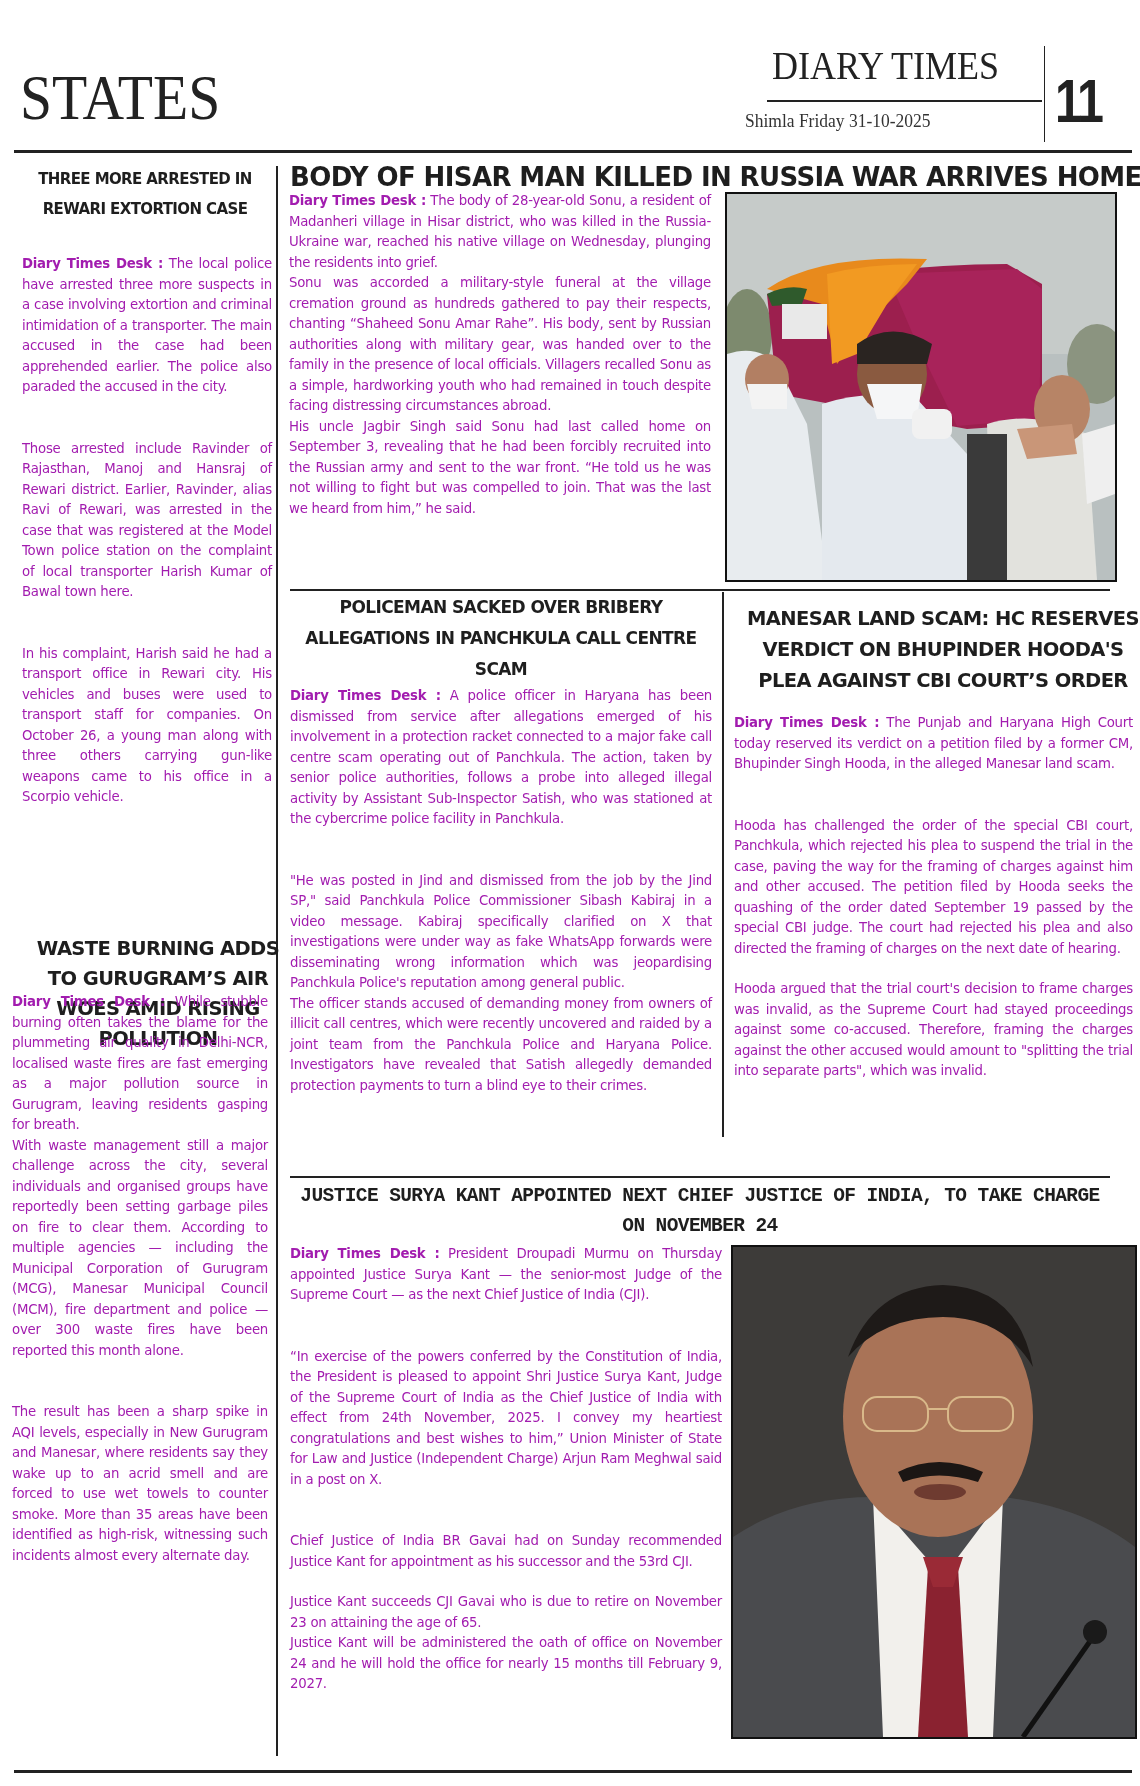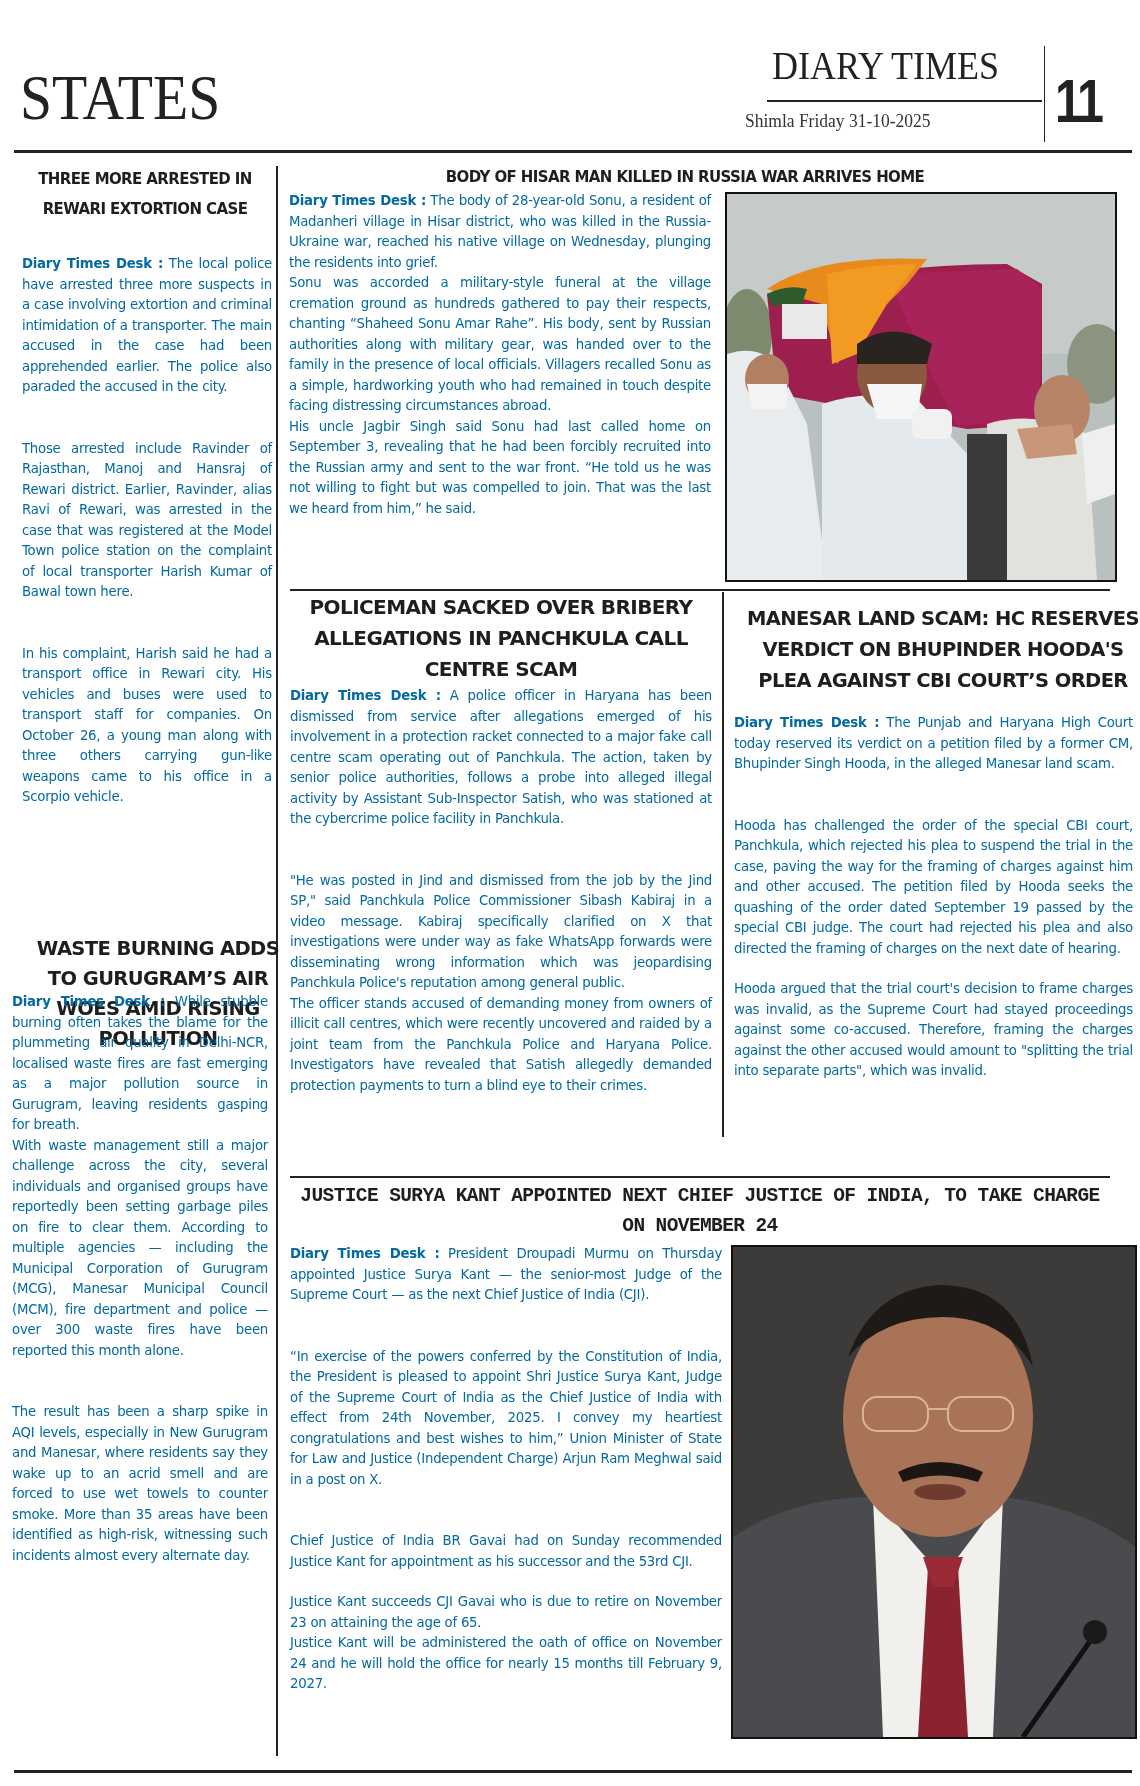--- a/index.html
+++ b/index.html
@@ -11,21 +11,21 @@
   .masthead-dateline { left: 745px; top: 110px; font-family: "Liberation Serif", serif; font-size: 19px; color: #333; transform: scaleX(0.92); transform-origin: left top; white-space: nowrap; }
   .masthead-vrule { left: 1044px; top: 46px; width: 1px; height: 96px; background: #222; }
   .masthead-pageno { left: 1055px; top: 70px; font-family: "Liberation Sans", sans-serif; font-weight: bold; font-size: 62px; line-height: 1; color: #222; transform: scaleX(0.78); transform-origin: left top; letter-spacing: -3px; }
   .top-rule { left: 14px; top: 150px; width: 1118px; height: 3px; background: #222; }
   .bottom-rule { left: 14px; top: 1770px; width: 1118px; height: 3px; background: #222; }
 
   .vrule { position: absolute; width: 2px; background: #222; }
   .hrule { position: absolute; height: 2px; background: #222; }
 
   .headline { position: absolute; font-family: "DejaVu Sans", sans-serif; font-weight: bold; text-align: center; color: #1e1e1e; letter-spacing: -0.6px; }
-  .body { position: absolute; font-family: "DejaVu Sans", sans-serif; font-size: 13.3px; line-height: 20.5px; text-align: justify; color: #0369a1; letter-spacing: -0.25px; }
+  .body { position: absolute; font-family: "DejaVu Sans", sans-serif; font-size: 13.3px; line-height: 20.5px; text-align: justify; color: #a21caf; letter-spacing: -0.25px; }
   .body p { margin: 0; }
   .body .gap { height: 41px; }
   .body .gap-sm { height: 20px; }
   .desk { font-weight: bold; }
 
   .photo { position: absolute; border: 2px solid #111; overflow: hidden; }
   .photo svg { display: block; width: 100%; height: 100%; }
 </style>
 </head>
 <body>
@@ -58,21 +58,21 @@
   <h2 class="headline" style="left:14px; top:918px; width:256px; font-size:19.5px; line-height:30px; margin:16px;">WASTE BURNING ADDS TO GURUGRAM’S AIR WOES AMID RISING POLLUTION</h2>
   <div class="body" style="left:12px; top:992px; width:256px;">
     <p><span class="desk">Diary Times Desk :</span> <span>While stubble burning often takes the blame for the plummeting air quality in Delhi-NCR, localised waste fires are fast emerging as a major pollution source in Gurugram, leaving residents gasping for breath.</span></p>
     <p>With waste management still a major challenge across the city, several individuals and organised groups have reportedly been setting garbage piles on fire to clear them. According to multiple agencies — including the Municipal Corporation of Gurugram (MCG), Manesar Municipal Council (MCM), fire department and police — over 300 waste fires have been reported this month alone.</p>
     <div class="gap"></div>
     <p>The result has been a sharp spike in AQI levels, especially in New Gurugram and Manesar, where residents say they wake up to an acrid smell and are forced to use wet towels to counter smoke. More than 35 areas have been identified as high-risk, witnessing such incidents almost every alternate day.</p>
   </div>
 </article>
 
 <article>
-  <h2 class="headline" style="left:290px; top:164px; width:840px; font-size:15px; line-height:26px; margin:0; white-space:nowrap; text-align:center; padding-right:50px; box-sizing:border-box;">BODY OF HISAR MAN KILLED IN RUSSIA WAR ARRIVES HOME</h2>
+  <h2 class="headline" style="left:290px; top:164px; width:840px; font-size:26px; line-height:26px; margin:0; white-space:nowrap; text-align:center; padding-right:50px; box-sizing:border-box;">BODY OF HISAR MAN KILLED IN RUSSIA WAR ARRIVES HOME</h2>
   <div class="body" style="left:289px; top:191px; width:422px;">
     <p><span class="desk">Diary Times Desk :</span> <span>The body of 28-year-old Sonu, a resident of Madanheri village in Hisar district, who was killed in the Russia-Ukraine war, reached his native village on Wednesday, plunging the residents into grief.</span></p>
     <p>Sonu was accorded a military-style funeral at the village cremation ground as hundreds gathered to pay their respects, chanting “Shaheed Sonu Amar Rahe”. His body, sent by Russian authorities along with military gear, was handed over to the family in the presence of local officials. Villagers recalled Sonu as a simple, hardworking youth who had remained in touch despite facing distressing circumstances abroad.</p>
     <p>His uncle Jagbir Singh said Sonu had last called home on September 3, revealing that he had been forcibly recruited into the Russian army and sent to the war front. “He told us he was not willing to fight but was compelled to join. That was the last we heard from him,” he said.</p>
   </div>
   <div class="photo" style="left:725px; top:192px; width:388px; height:386px;">
     <svg viewBox="0 0 388 386" preserveAspectRatio="none">
       <rect width="388" height="386" fill="#b9c0c0"></rect>
       <rect y="0" width="388" height="160" fill="#c6cbc9"></rect>
       <ellipse cx="20" cy="140" rx="25" ry="45" fill="#7d8a6e"></ellipse>
@@ -94,21 +94,21 @@
       <path d="M260 230 Q310 215 360 240 L370 386 L265 386 Z" fill="#e2e2dd"></path>
       <ellipse cx="335" cy="215" rx="28" ry="34" fill="#b78466"></ellipse>
       <path d="M290 235 L345 230 L350 260 L300 265 Z" fill="#c99678"></path>
       <path d="M355 240 L388 230 L388 300 L360 310 Z" fill="#efefef"></path>
       <rect x="240" y="240" width="40" height="146" fill="#3a3a3a"></rect>
     </svg>
   </div>
 </article>
 
 <article>
-  <h2 class="headline" style="left:292px; top:592px; width:418px; font-size:20px; line-height:31px; margin:0;">POLICEMAN SACKED OVER BRIBERY ALLEGATIONS IN PANCHKULA CALL CENTRE SCAM</h2>
+  <h2 class="headline" style="left:292px; top:592px; width:418px; font-size:17px; line-height:31px; margin:0;">POLICEMAN SACKED OVER BRIBERY ALLEGATIONS IN PANCHKULA CALL CENTRE SCAM</h2>
   <div class="body" style="left:290px; top:686px; width:422px;">
     <p><span class="desk">Diary Times Desk :</span> <span>A police officer in Haryana has been dismissed from service after allegations emerged of his involvement in a protection racket connected to a major fake call centre scam operating out of Panchkula. The action, taken by senior police authorities, follows a probe into alleged illegal activity by Assistant Sub-Inspector Satish, who was stationed at the cybercrime police facility in Panchkula.</span></p>
     <div class="gap"></div>
     <p>"He was posted in Jind and dismissed from the job by the Jind SP," said Panchkula Police Commissioner Sibash Kabiraj in a video message. Kabiraj specifically clarified on X that investigations were under way as fake WhatsApp forwards were disseminating wrong information which was jeopardising Panchkula Police's reputation among general public.</p>
     <p>The officer stands accused of demanding money from owners of illicit call centres, which were recently uncovered and raided by a joint team from the Panchkula Police and Haryana Police. Investigators have revealed that Satish allegedly demanded protection payments to turn a blind eye to their crimes.</p>
   </div>
 </article>
 
 <article>
   <h2 class="headline" style="left:732px; top:592px; width:400px; font-size:19.5px; line-height:31px; margin:11px;">MANESAR LAND SCAM: HC RESERVES VERDICT ON BHUPINDER HOODA'S PLEA AGAINST CBI COURT’S ORDER</h2>

